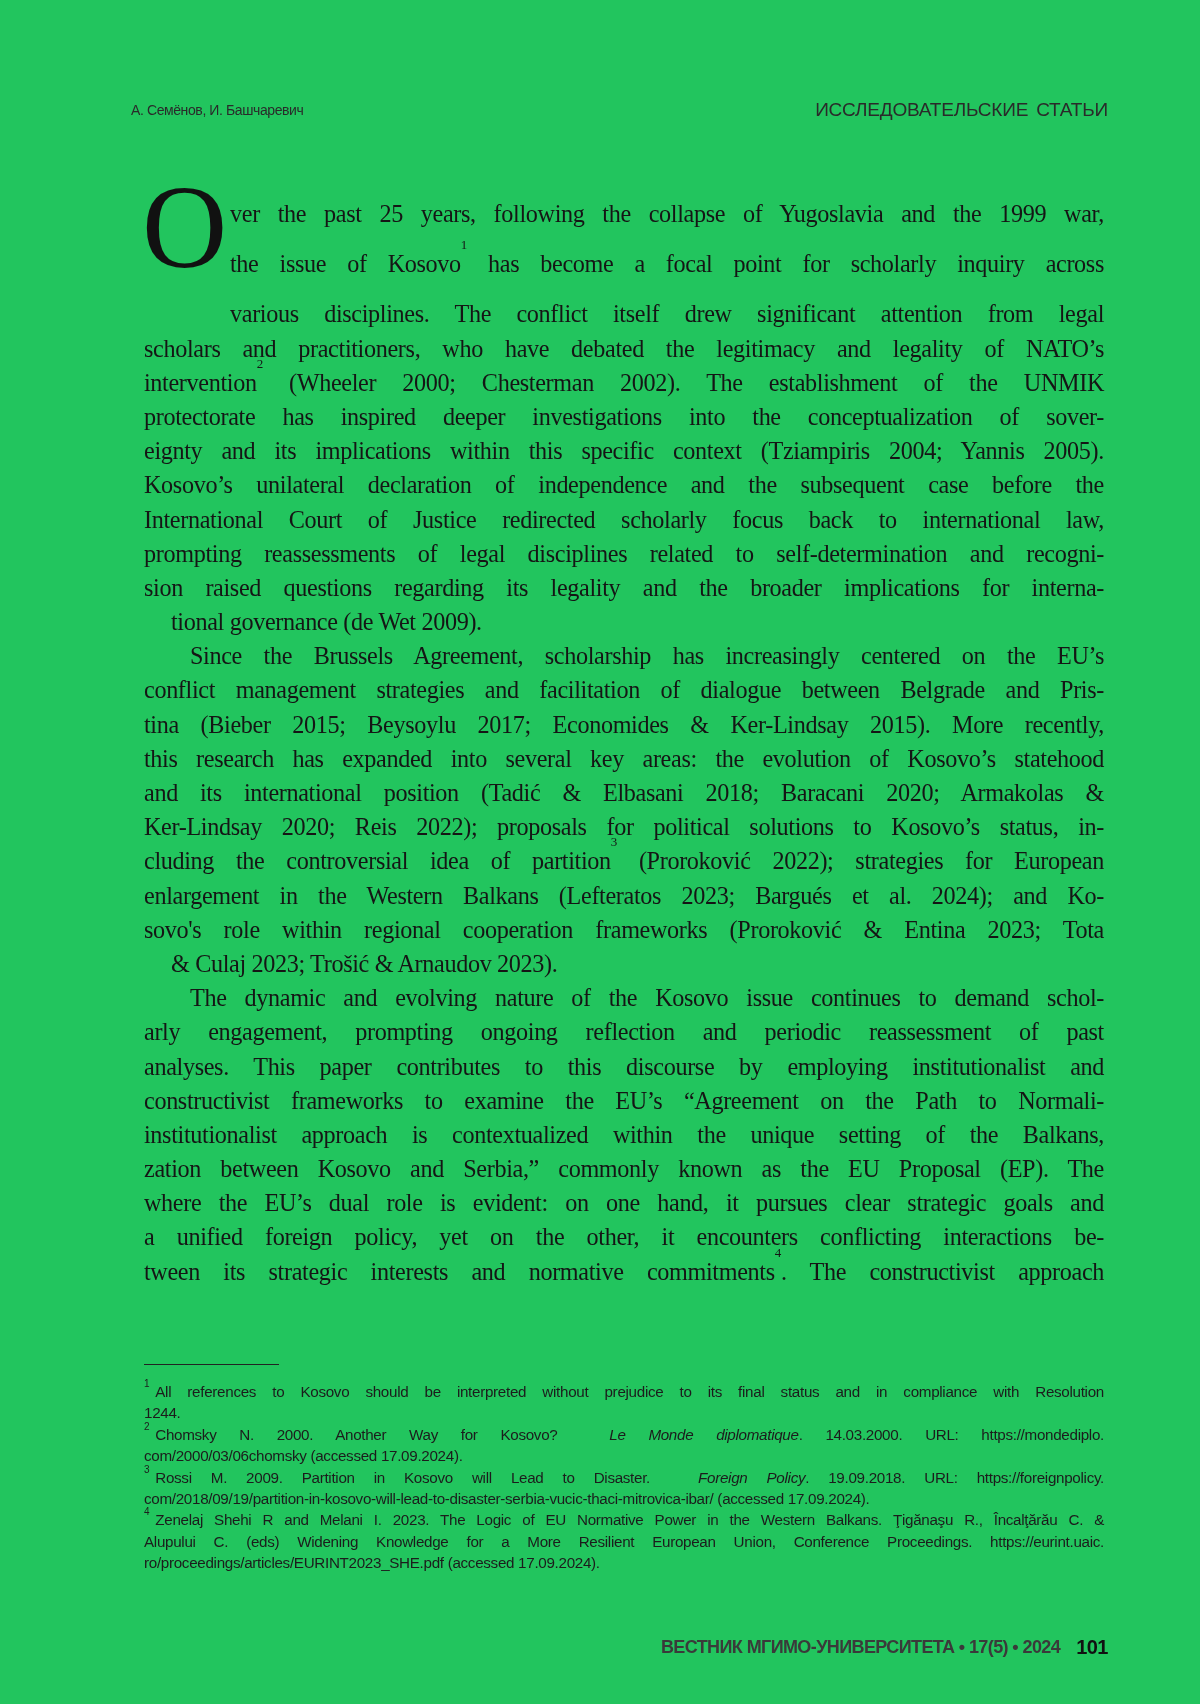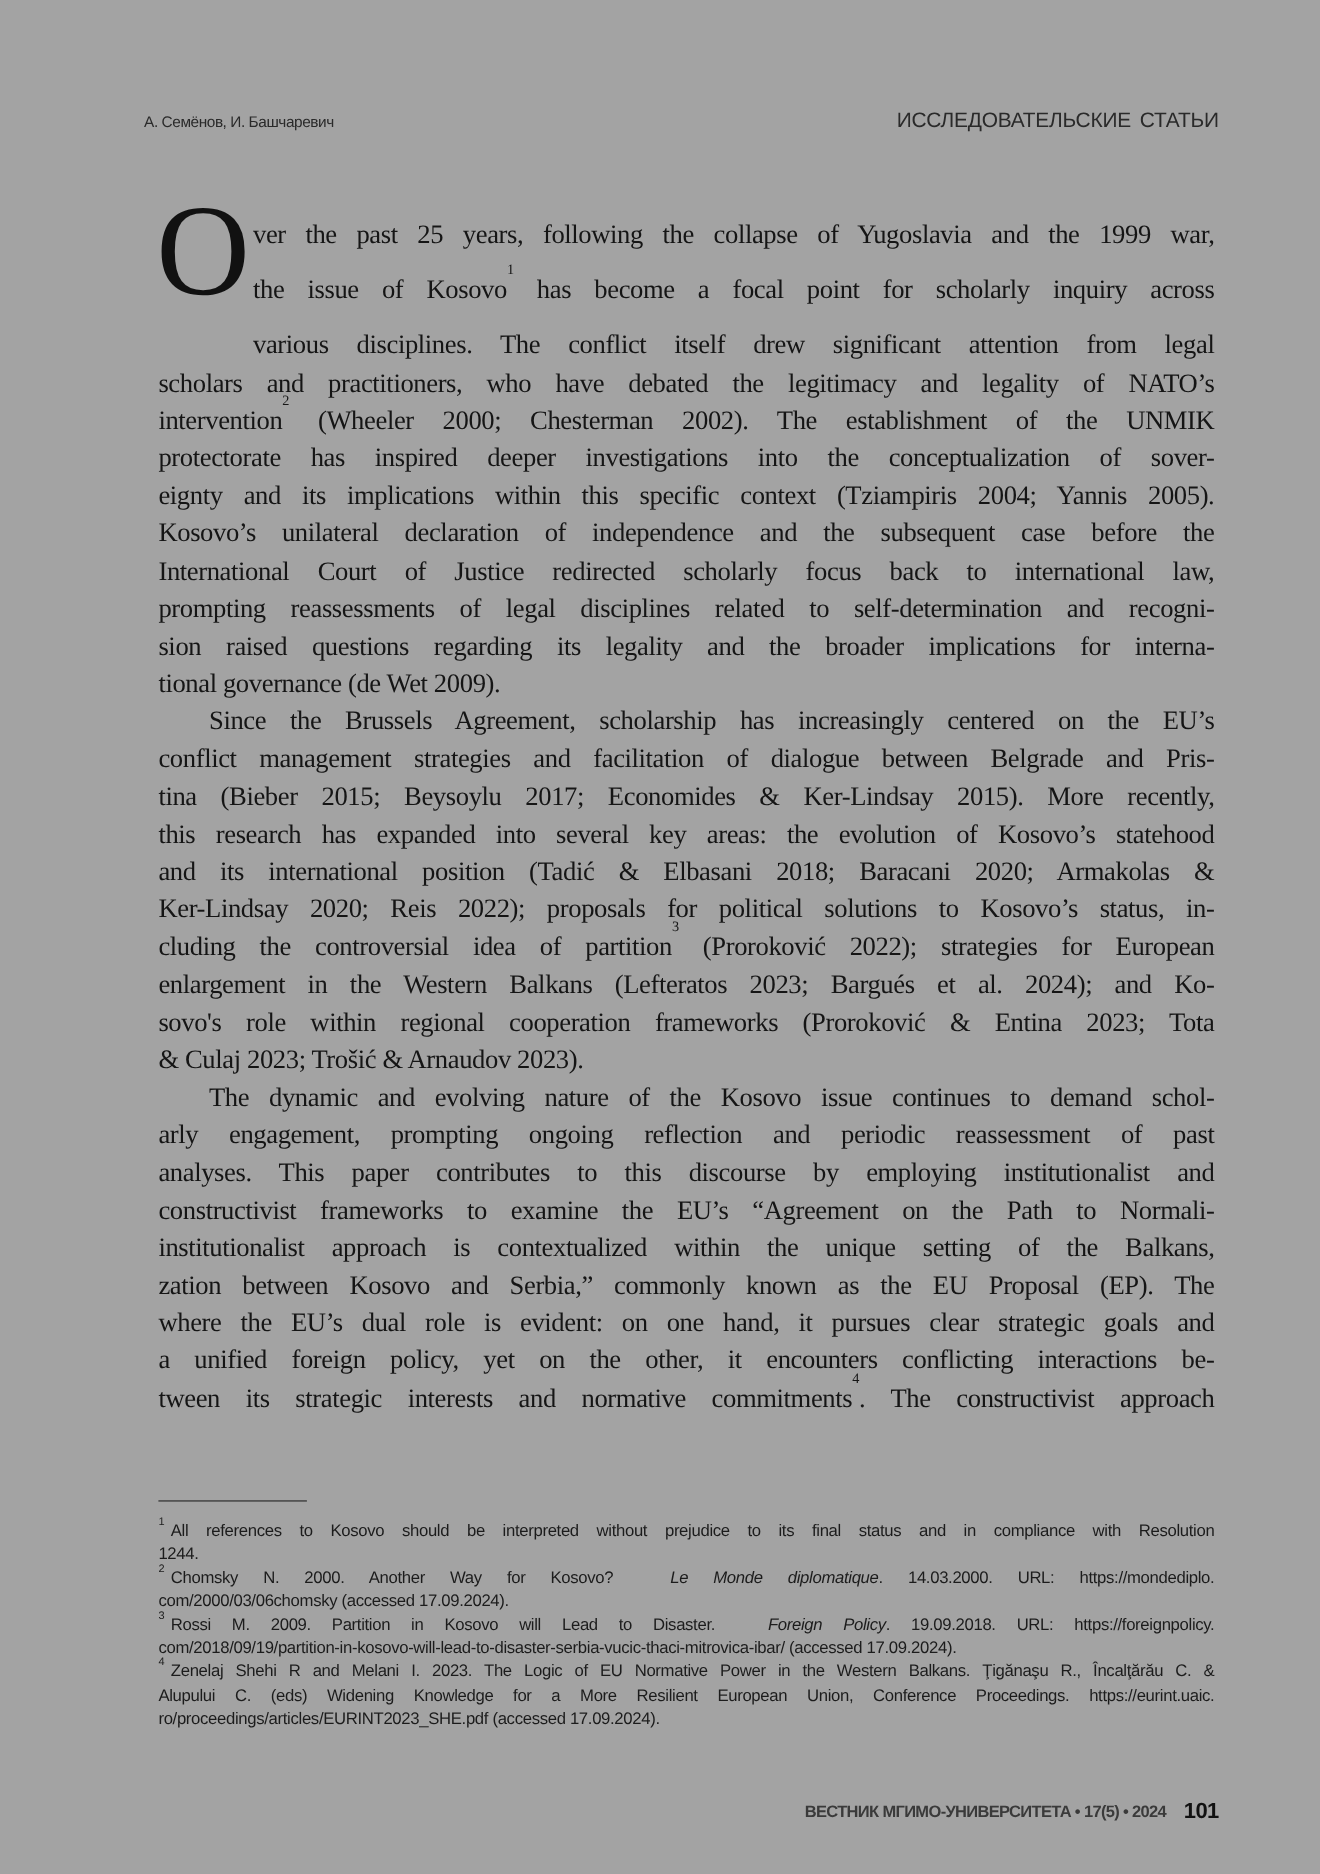--- a/index.html
+++ b/index.html
@@ -12,21 +12,21 @@
     height: 1704px;
     position: relative;
     overflow: hidden;
     color: #1a1a1a;
   }
   .page {
     position: absolute;
     left: 0; top: 0;
     width: 1200px;
     height: 1704px;
-    background: #a3a3a3;
+    background: #22c55e;
   }
   .running-header {
     position: absolute;
     left: 131px;
     right: 92px;
     top: 99px;
     height: 22px;
     display: flex;
     justify-content: space-between;
     align-items: center;
@@ -55,20 +55,21 @@
   .line {
     display: block;
     text-align: justify;
     text-align-last: justify;
     white-space: nowrap;
     height: 34.2px;
     letter-spacing: -0.35px;
   }
   .line.last {
     text-align-last: left;
+    margin-left: 27px;
   }
   .line.indent {
     padding-left: 46px;
   }
   .line.drop-indent {
     padding-left: 86px;
     margin-top: 16px;
   }
   .dropcap {
     position: absolute;
@@ -133,21 +134,21 @@
     position: absolute;
     right: 92px;
     top: 1632px;
     height: 30px;
     display: flex;
     align-items: center;
     gap: 16px;
     font-family: "Liberation Sans", sans-serif;
   }
   .running-footer .journal {
-    font-size: 15px;
+    font-size: 18px;
     font-weight: bold;
     letter-spacing: -0.6px;
     color: #3a3a3a;
   }
   .running-footer .page-num {
     font-size: 20px;
     font-weight: bold;
     color: #111;
     letter-spacing: -0.5px;
   }

